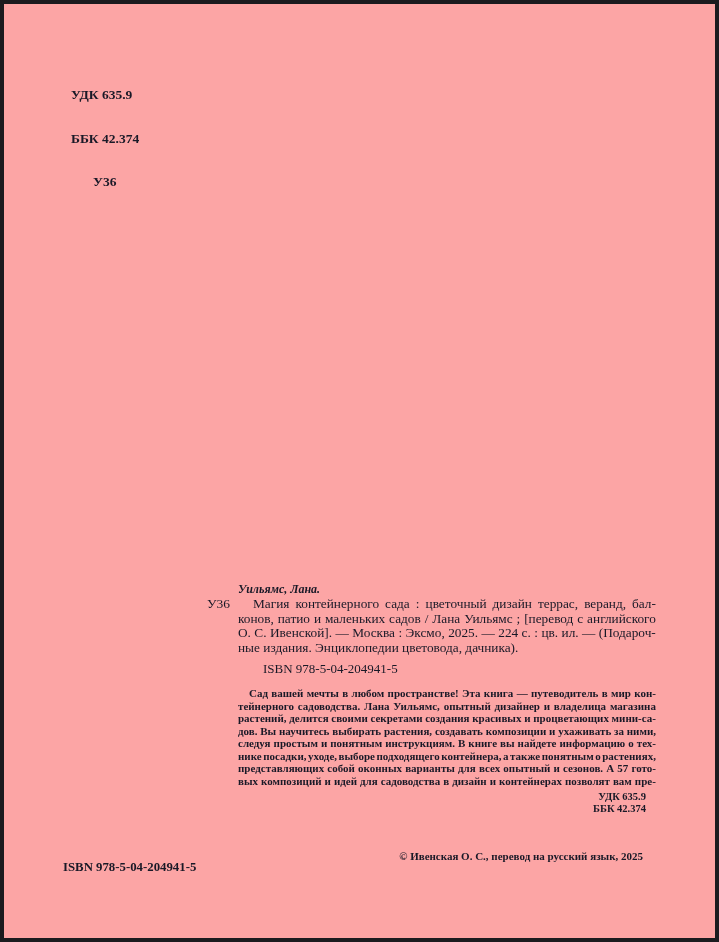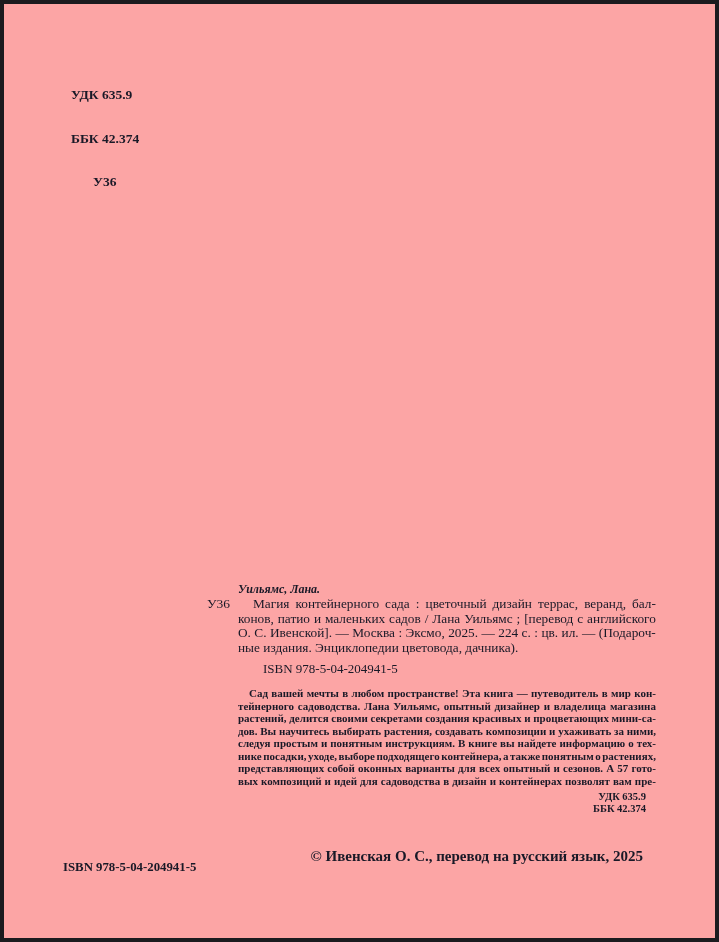--- a/index.html
+++ b/index.html
@@ -97,21 +97,21 @@
     font-weight: bold;
     font-size: 12.8px;
     line-height: 15px;
   }
   .copyrights {
     position: absolute;
     right: 72px;
     top: 846px;
     text-align: center;
     font-weight: bold;
-    font-size: 15px;
+    font-size: 11px;
     line-height: 12.5px;
   }
 </style>
 </head>
 <body>
 
 <div class="page">
 
   <div class="top-codes">
     <div>УДК 635.9</div>

